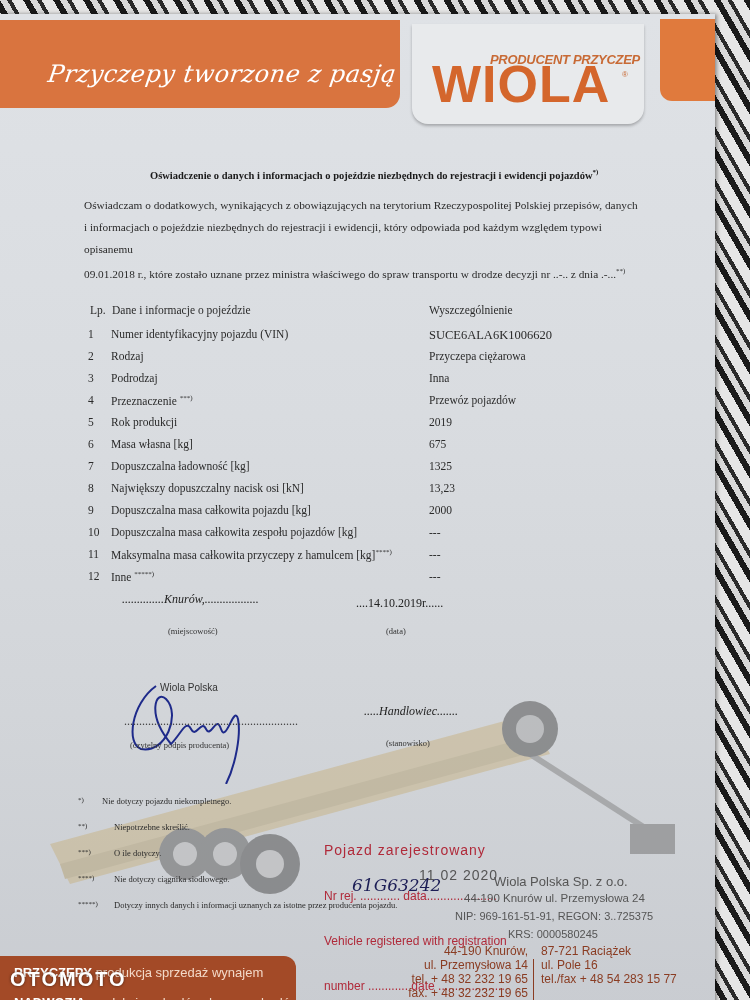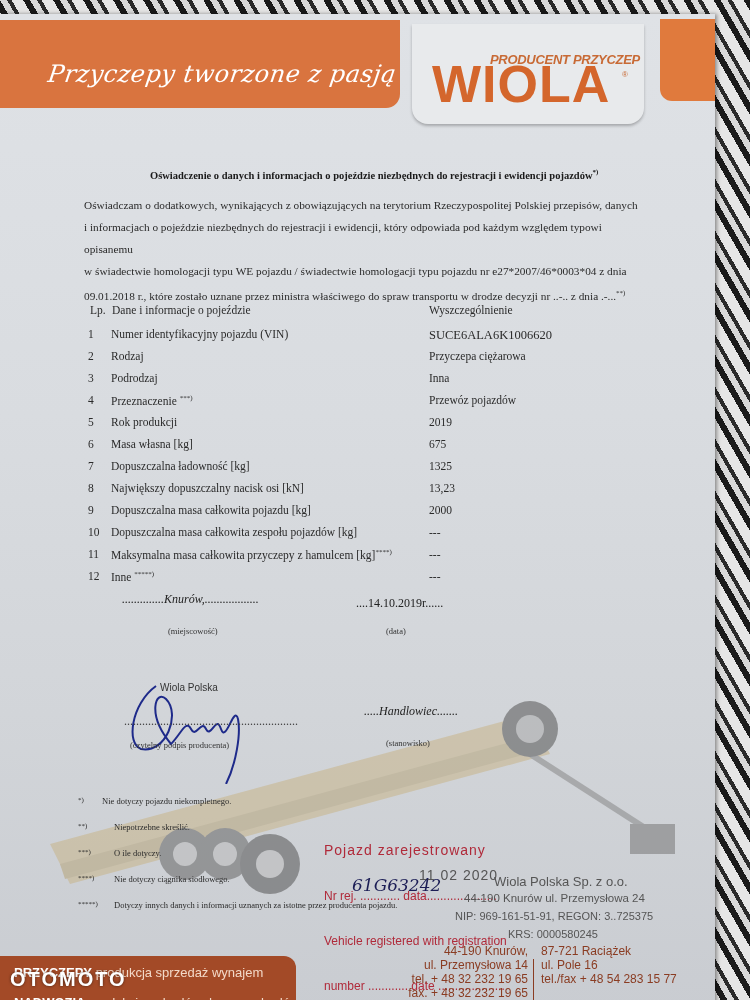--- a/index.html
+++ b/index.html
@@ -71,21 +71,20 @@
     <div class="logo-reg">®</div>
   </div>
 
   <div class="title">
     <span>Oświadczenie o danych i informacjach o pojeździe niezbędnych do rejestracji i ewidencji pojazdów</span><sup>*)</sup>
   </div>
 
   <div class="intro">
     <div>Oświadczam o dodatkowych, wynikających z obowiązujących na terytorium Rzeczypospolitej Polskiej przepisów, danych</div>
     <div>i informacjach o pojeździe niezbędnych do rejestracji i ewidencji, który odpowiada pod każdym względem typowi opisanemu</div>
-    <div>w świadectwie homologacji typu WE pojazdu / świadectwie homologacji typu pojazdu nr e27*2007/46*0003*04 z dnia</div>
     <div><span>09.01.2018 r., które zostało uznane przez ministra właściwego do spraw transportu w drodze decyzji nr ..-.. z dnia .-...</span><sup>**)</sup></div>
   </div>
 
   <div class="table">
     <div class="row hdr" style="top:0">
       <span class="lp">Lp.</span>
       <span class="name" style="left:28px">Dane i informacje o pojeździe</span>
       <span class="val">Wyszczególnienie</span>
     </div>
     <div class="row" style="top:24px">

